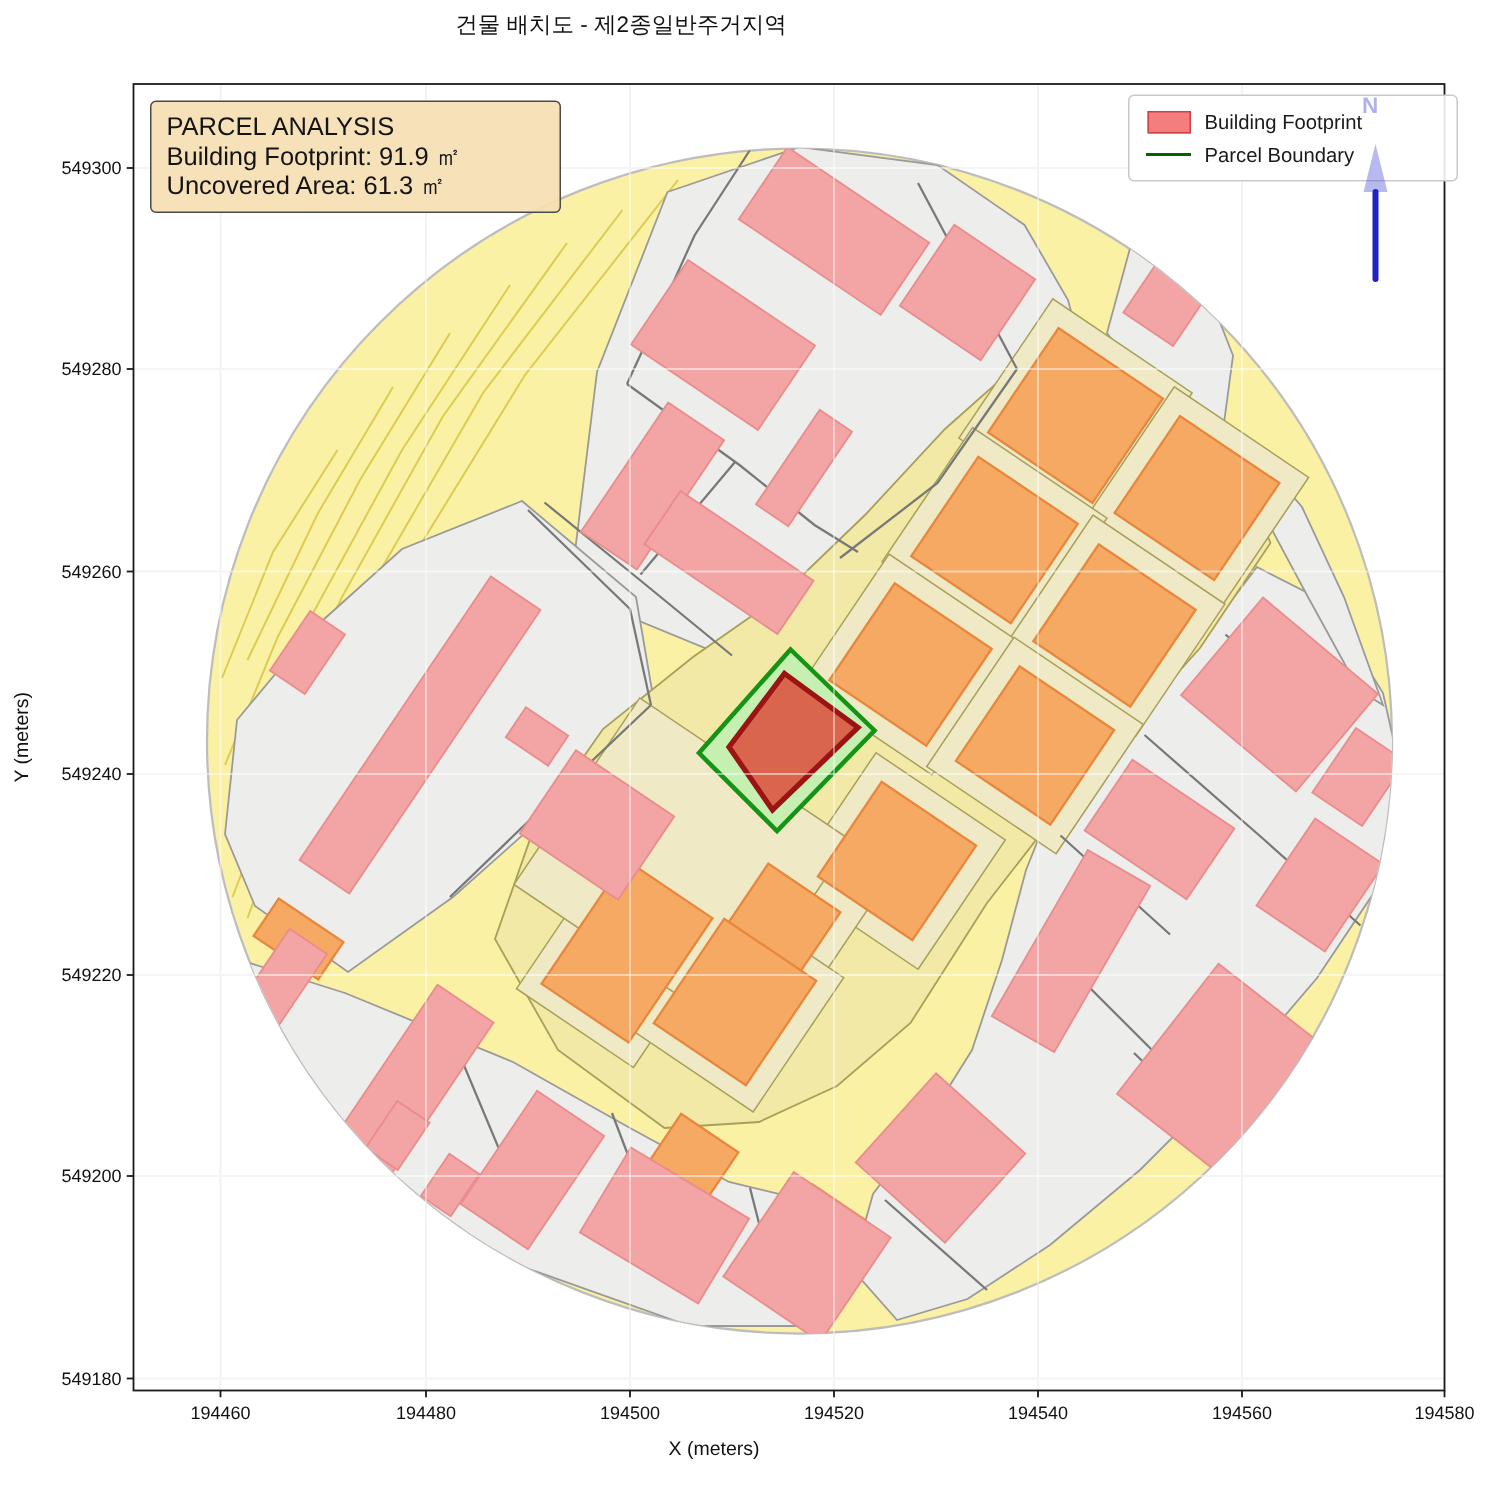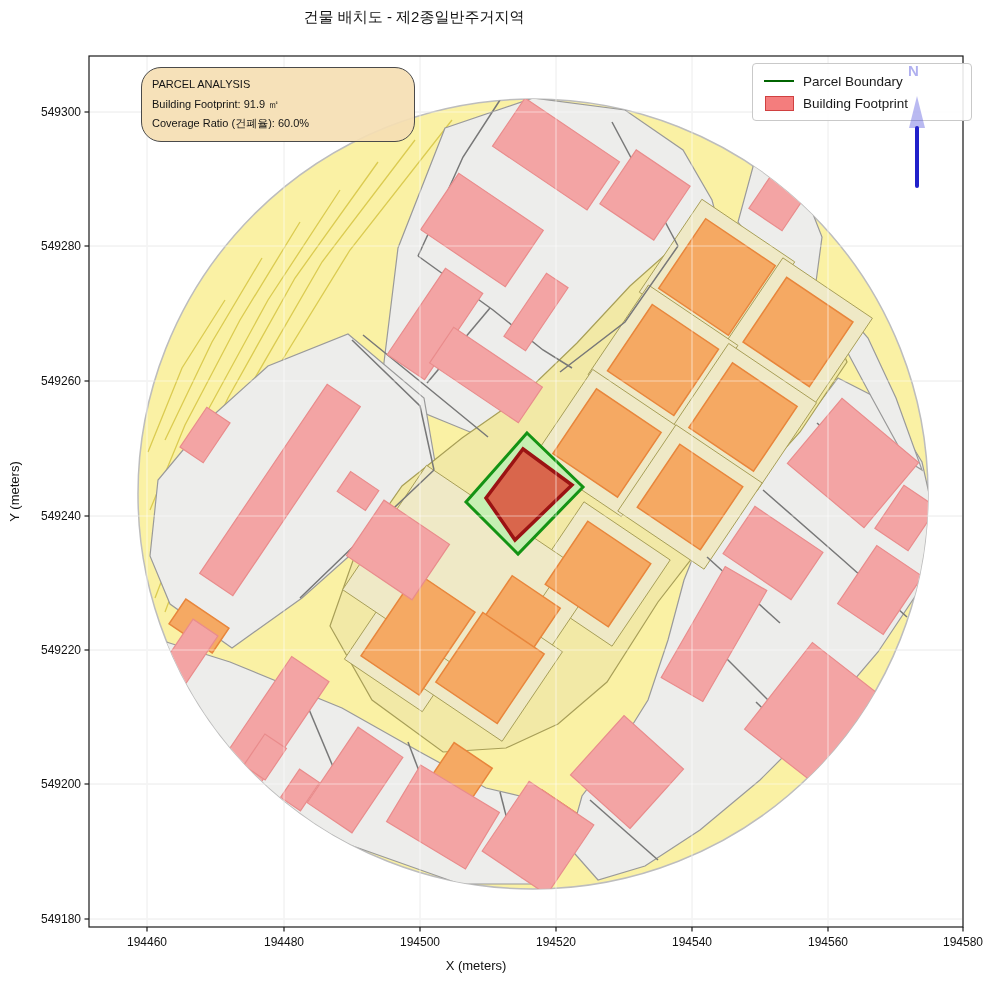--- a/index.html
+++ b/index.html
@@ -3,22 +3,22 @@
 <meta charset="utf-8">
 <style>
   html,body{margin:0;padding:0;background:#fff;}
   body{width:992px;height:990px;position:relative;font-family:"Liberation Sans",sans-serif;overflow:hidden;}
   .abs{position:absolute;}
   #title-block{left:0;top:6px;width:828px;text-align:center;color:#111;}
   #title-line1{font-size:15px;line-height:21px;}
   #title-line2{font-size:15px;line-height:21px;}
   #plot-svg{left:0;top:0;}
   #annotation-box{left:100px;top:67px;width:252px;background:rgba(245,222,179,0.92);
-    border:1.4px solid #4a4a4a;border-radius:20px;padding:7px 10px;font-size:11px;
-    line-height:19.5px;color:#141414;margin-left:41px;}
+    border:1.4px solid #4a4a4a;border-radius:4px;padding:7px 10px;font-size:17px;
+    line-height:19.5px;color:#141414;}
   #legend-box{left:752px;top:63px;width:202px;background:rgba(255,255,255,0.88);
     border:1px solid #c9c9c9;border-radius:4px;padding:6px 8px;}
   .legend-row{display:flex;align-items:center;height:22px;}
   .legend-swatch-wrap{width:36px;display:flex;justify-content:center;align-items:center;}
   #legend-line-swatch{width:30px;height:0;border-top:2px solid #006400;}
   #legend-patch-swatch{width:27px;height:13px;background:#F47D7D;border:1.5px solid #D04040;}
   .legend-label{font-size:13.5px;color:#1a1a1a;margin-left:6px;}
   #north-n{left:908px;top:62px;font-size:15px;font-weight:bold;color:rgba(80,80,220,0.45);}
   #north-head{left:909px;top:96px;width:0;height:0;border-left:8px solid transparent;
     border-right:8px solid transparent;border-bottom:32px solid rgba(80,80,220,0.40);}
@@ -185,36 +185,36 @@
     <text x="81" y="654" text-anchor="end" font-size="12" fill="#111111" font-family="Liberation Sans, sans-serif">549220</text>
     <line x1="84.5" y1="784" x2="89" y2="784" stroke="#1a1a1a" stroke-width="1.2"></line>
     <text x="81" y="788" text-anchor="end" font-size="12" fill="#111111" font-family="Liberation Sans, sans-serif">549200</text>
     <line x1="84.5" y1="919" x2="89" y2="919" stroke="#1a1a1a" stroke-width="1.2"></line>
     <text x="81" y="923" text-anchor="end" font-size="12" fill="#111111" font-family="Liberation Sans, sans-serif">549180</text>
   </svg>
 
 <div class="abs" id="annotation-box">
   <div>PARCEL ANALYSIS</div>
   <div>Building Footprint: 91.9 ㎡</div>
-  <div>Coverage Ratio (건폐율): 60.0%</div>
+  <div>Uncovered Area: 61.3 ㎡</div>
 </div>
 
 <div class="abs" id="legend-box">
+  <div class="legend-row">
+    <span class="legend-swatch-wrap">
+      <span id="legend-patch-swatch"></span>
+    </span>
+    <span class="legend-label">Building Footprint</span>
+  </div>
   <div class="legend-row">
     <span class="legend-swatch-wrap">
       <span id="legend-line-swatch"></span>
     </span>
     <span class="legend-label">Parcel Boundary</span>
   </div>
-  <div class="legend-row">
-    <span class="legend-swatch-wrap">
-      <span id="legend-patch-swatch"></span>
-    </span>
-    <span class="legend-label">Building Footprint</span>
-  </div>
 </div>
 
 <div class="abs" id="north-n">N</div>
 <div class="abs" id="north-head"></div>
 <div class="abs" id="north-shaft"></div>
 
 <div class="abs" id="xaxis-label">X (meters)</div>
 <div class="abs" id="yaxis-label">Y (meters)</div>
 
 </body></html>

